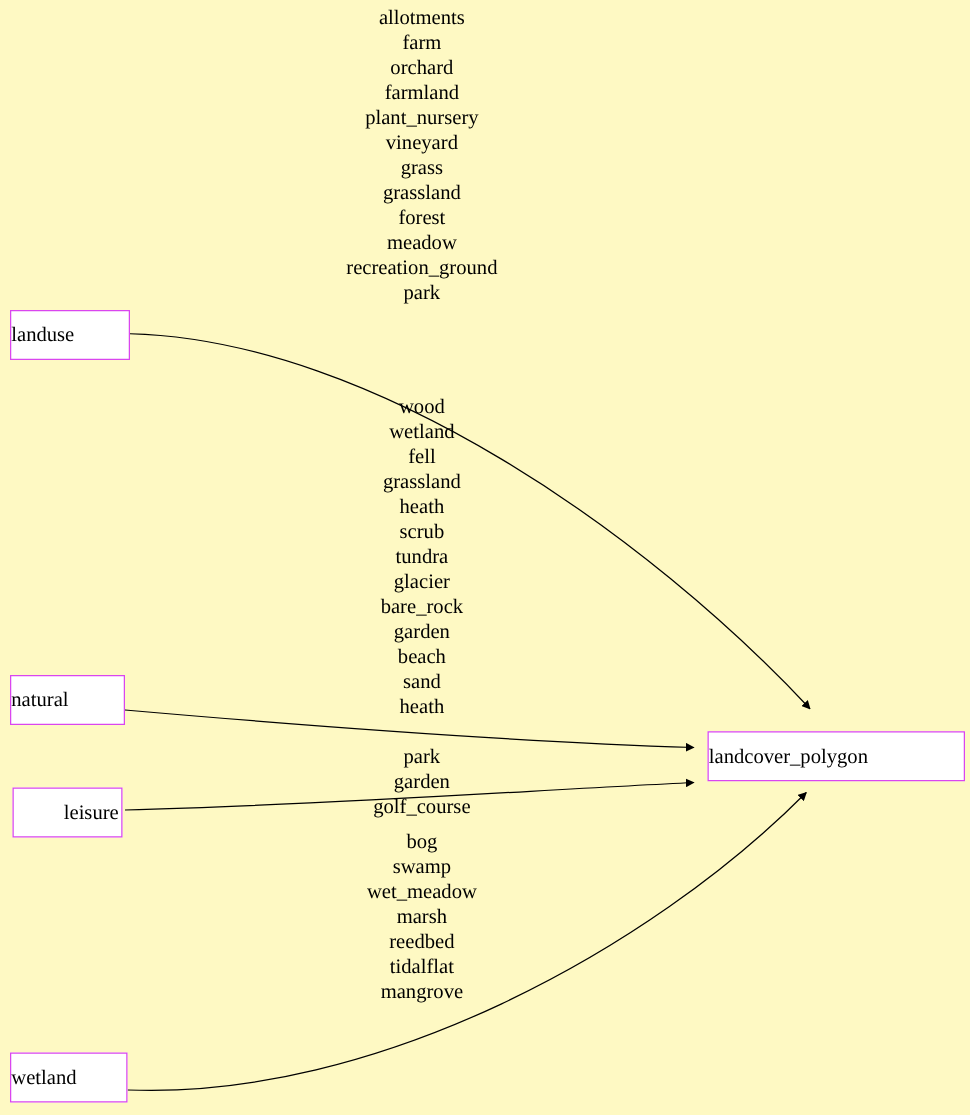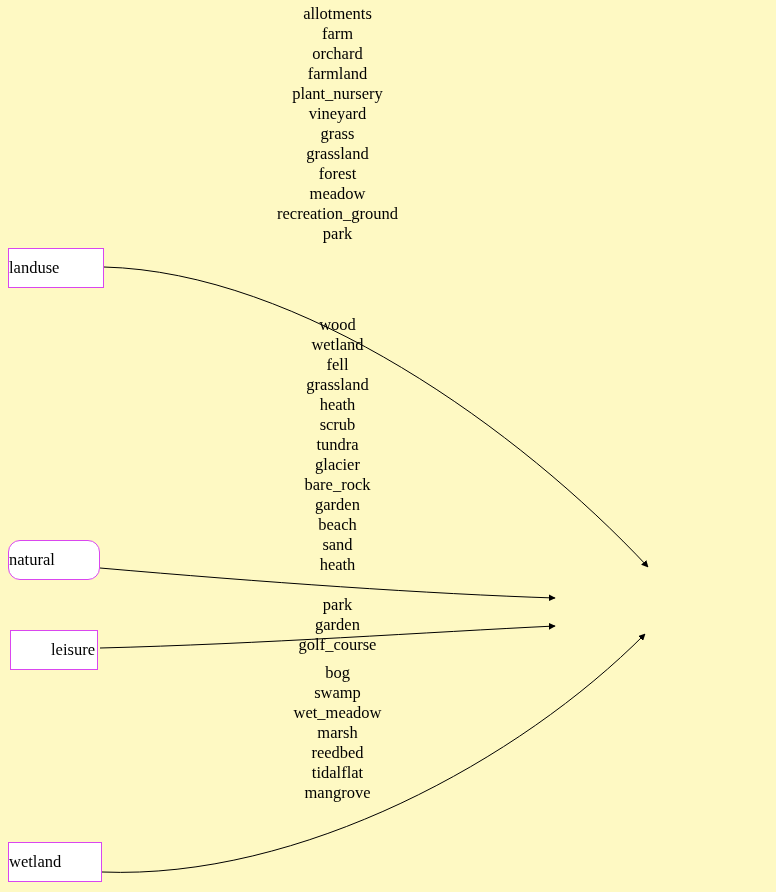--- a/index.html
+++ b/index.html
@@ -112,26 +112,29 @@
     <div>marsh</div>
     <div>reedbed</div>
     <div>tidalflat</div>
     <div>mangrove</div>
   </div>
 
   <div class="node" style="left: 8px; top: 248px; width: 96px; height: 40px;">
     <span>landuse</span>
   </div>
 
-  <div class="node" style="left: 8px; top: 540px; width: 92px; height: 40px; border-radius: 12px;">
+  <div class="node" style="left: 8px; top: 540px; width: 92px; height: 40px;">
     <span>natural</span>
   </div>
 
   <div class="node" style="left: 10px; top: 630px; width: 88px; height: 40px; padding-left: 40px;">
     <span>leisure</span>
   </div>
 
   <div class="node" style="left: 8px; top: 842px; width: 94px; height: 40px;">
     <span>wetland</span>
   </div>
 
+  <div class="node" style="left: 566px; top: 585px; width: 206px; height: 40px;">
+    <span>landcover_polygon</span>
+  </div>
 
 </div>
 
 </body></html>

